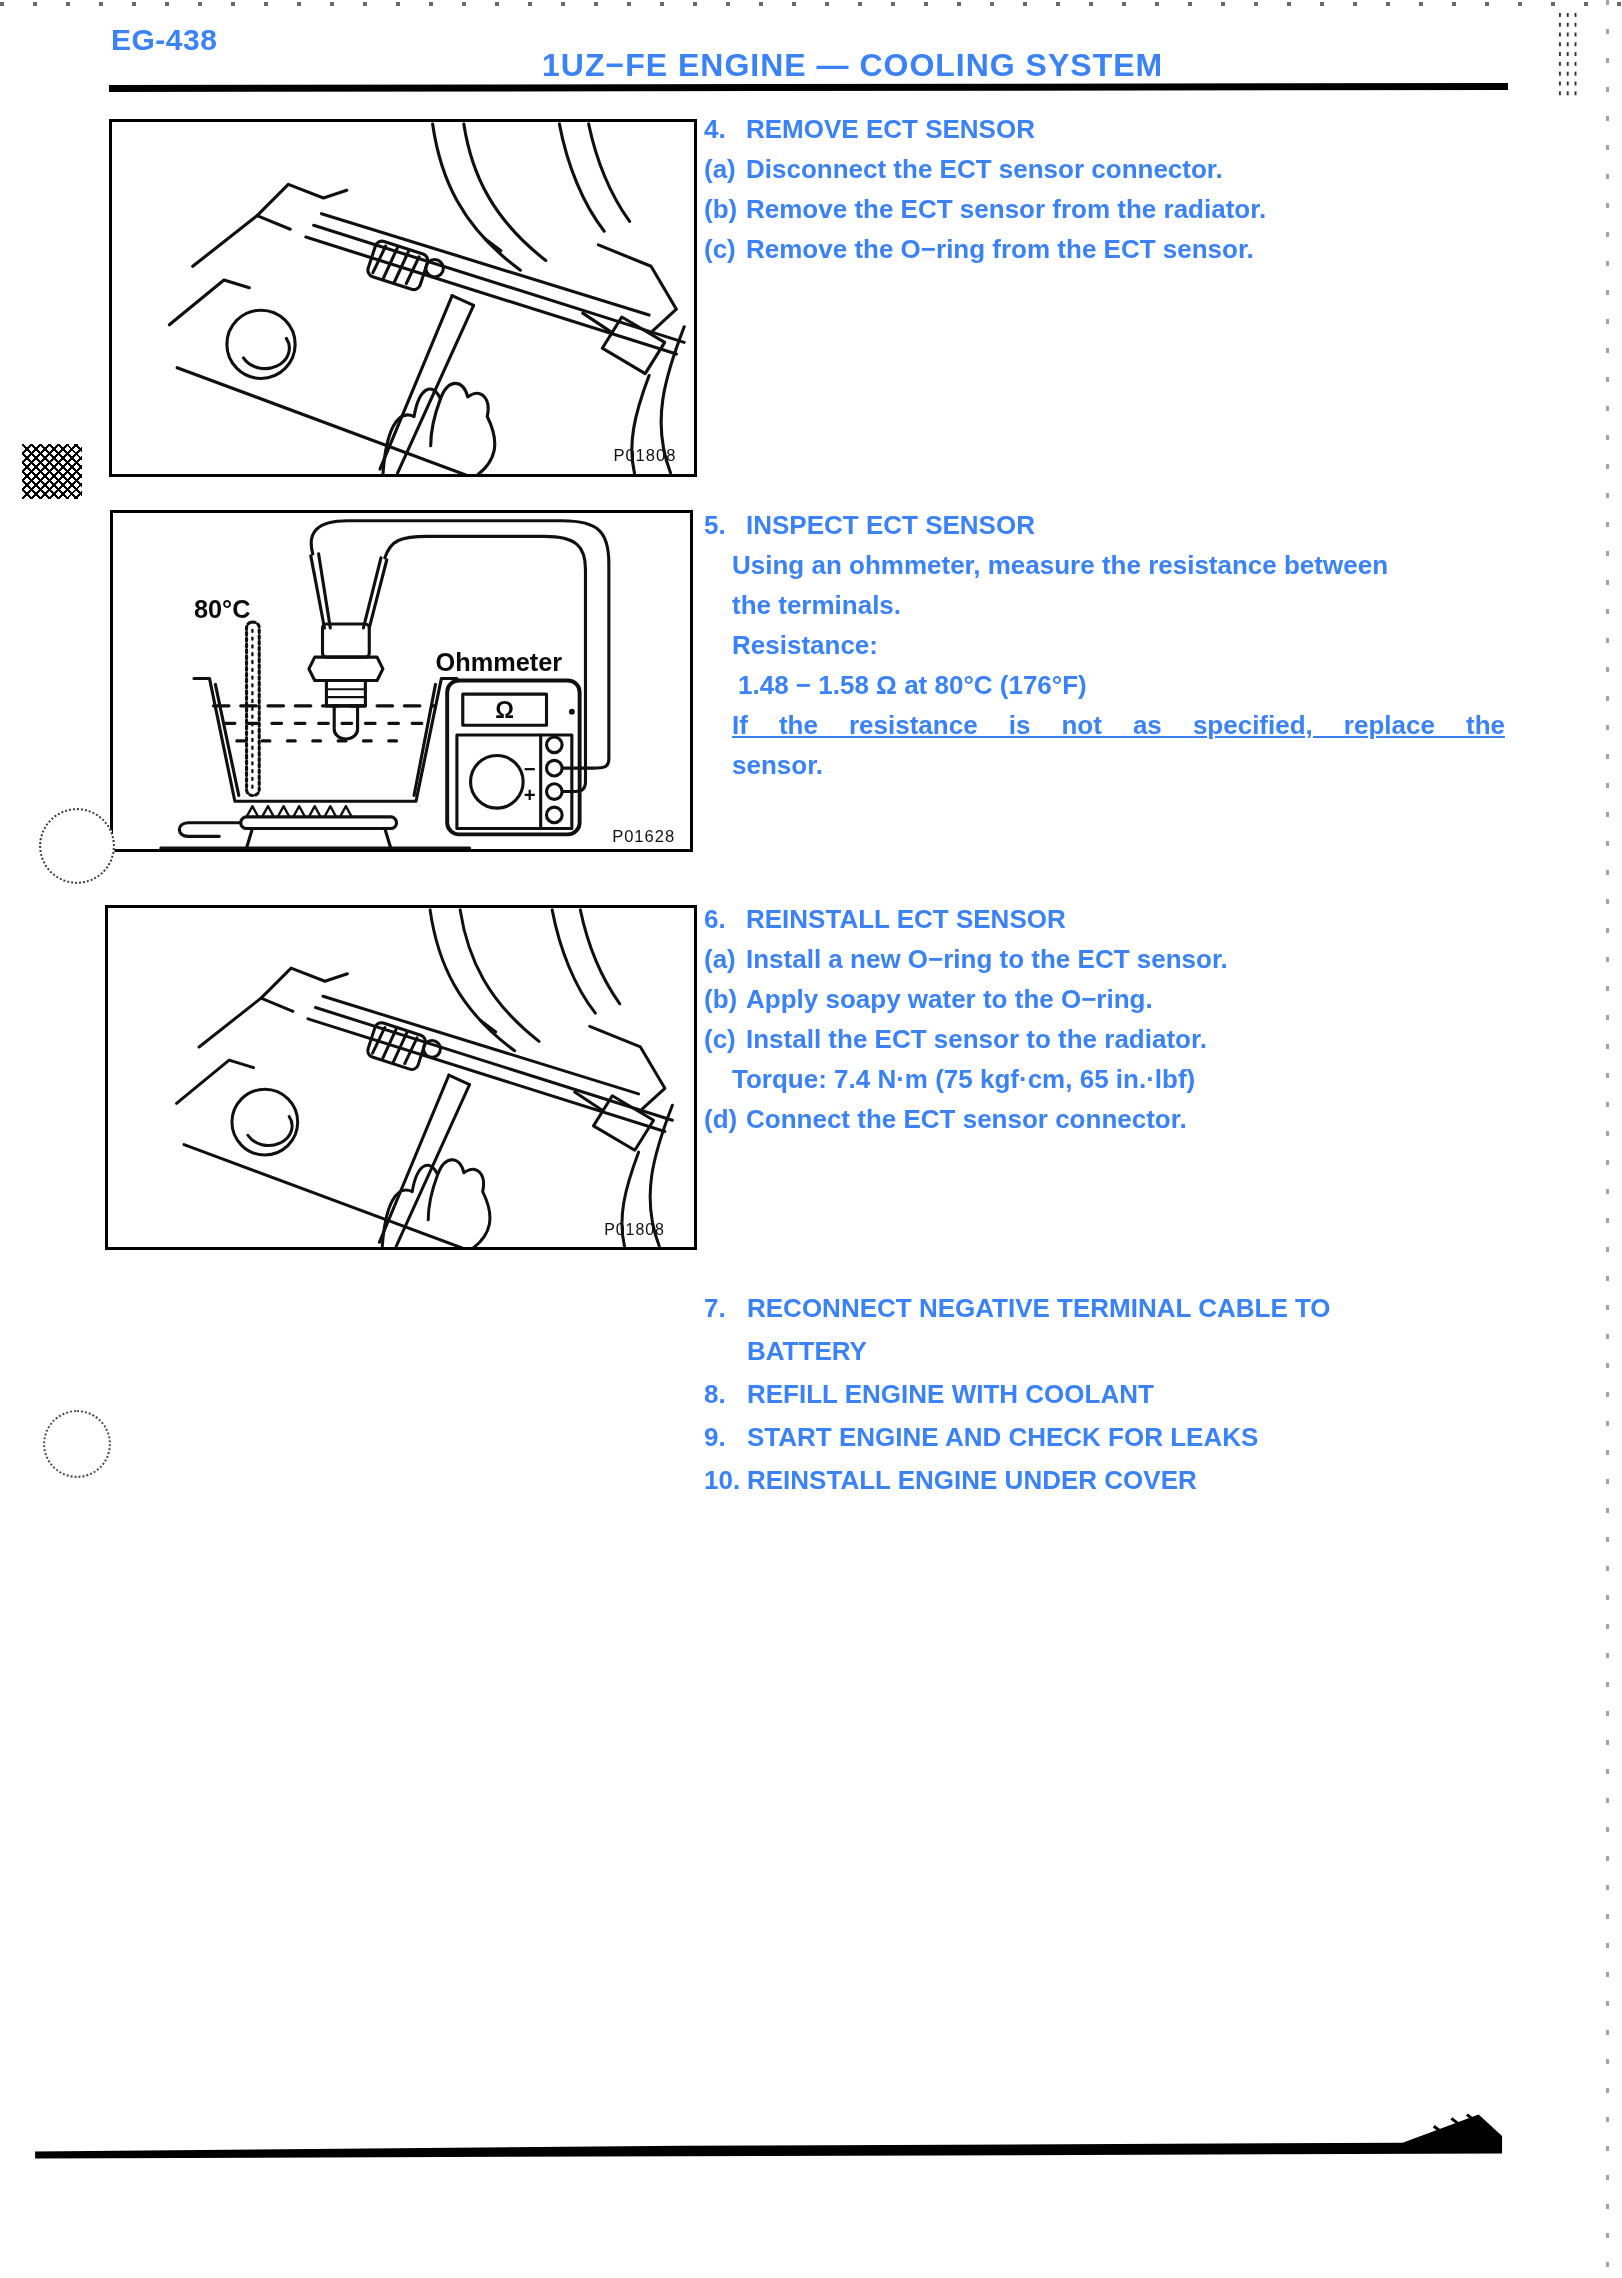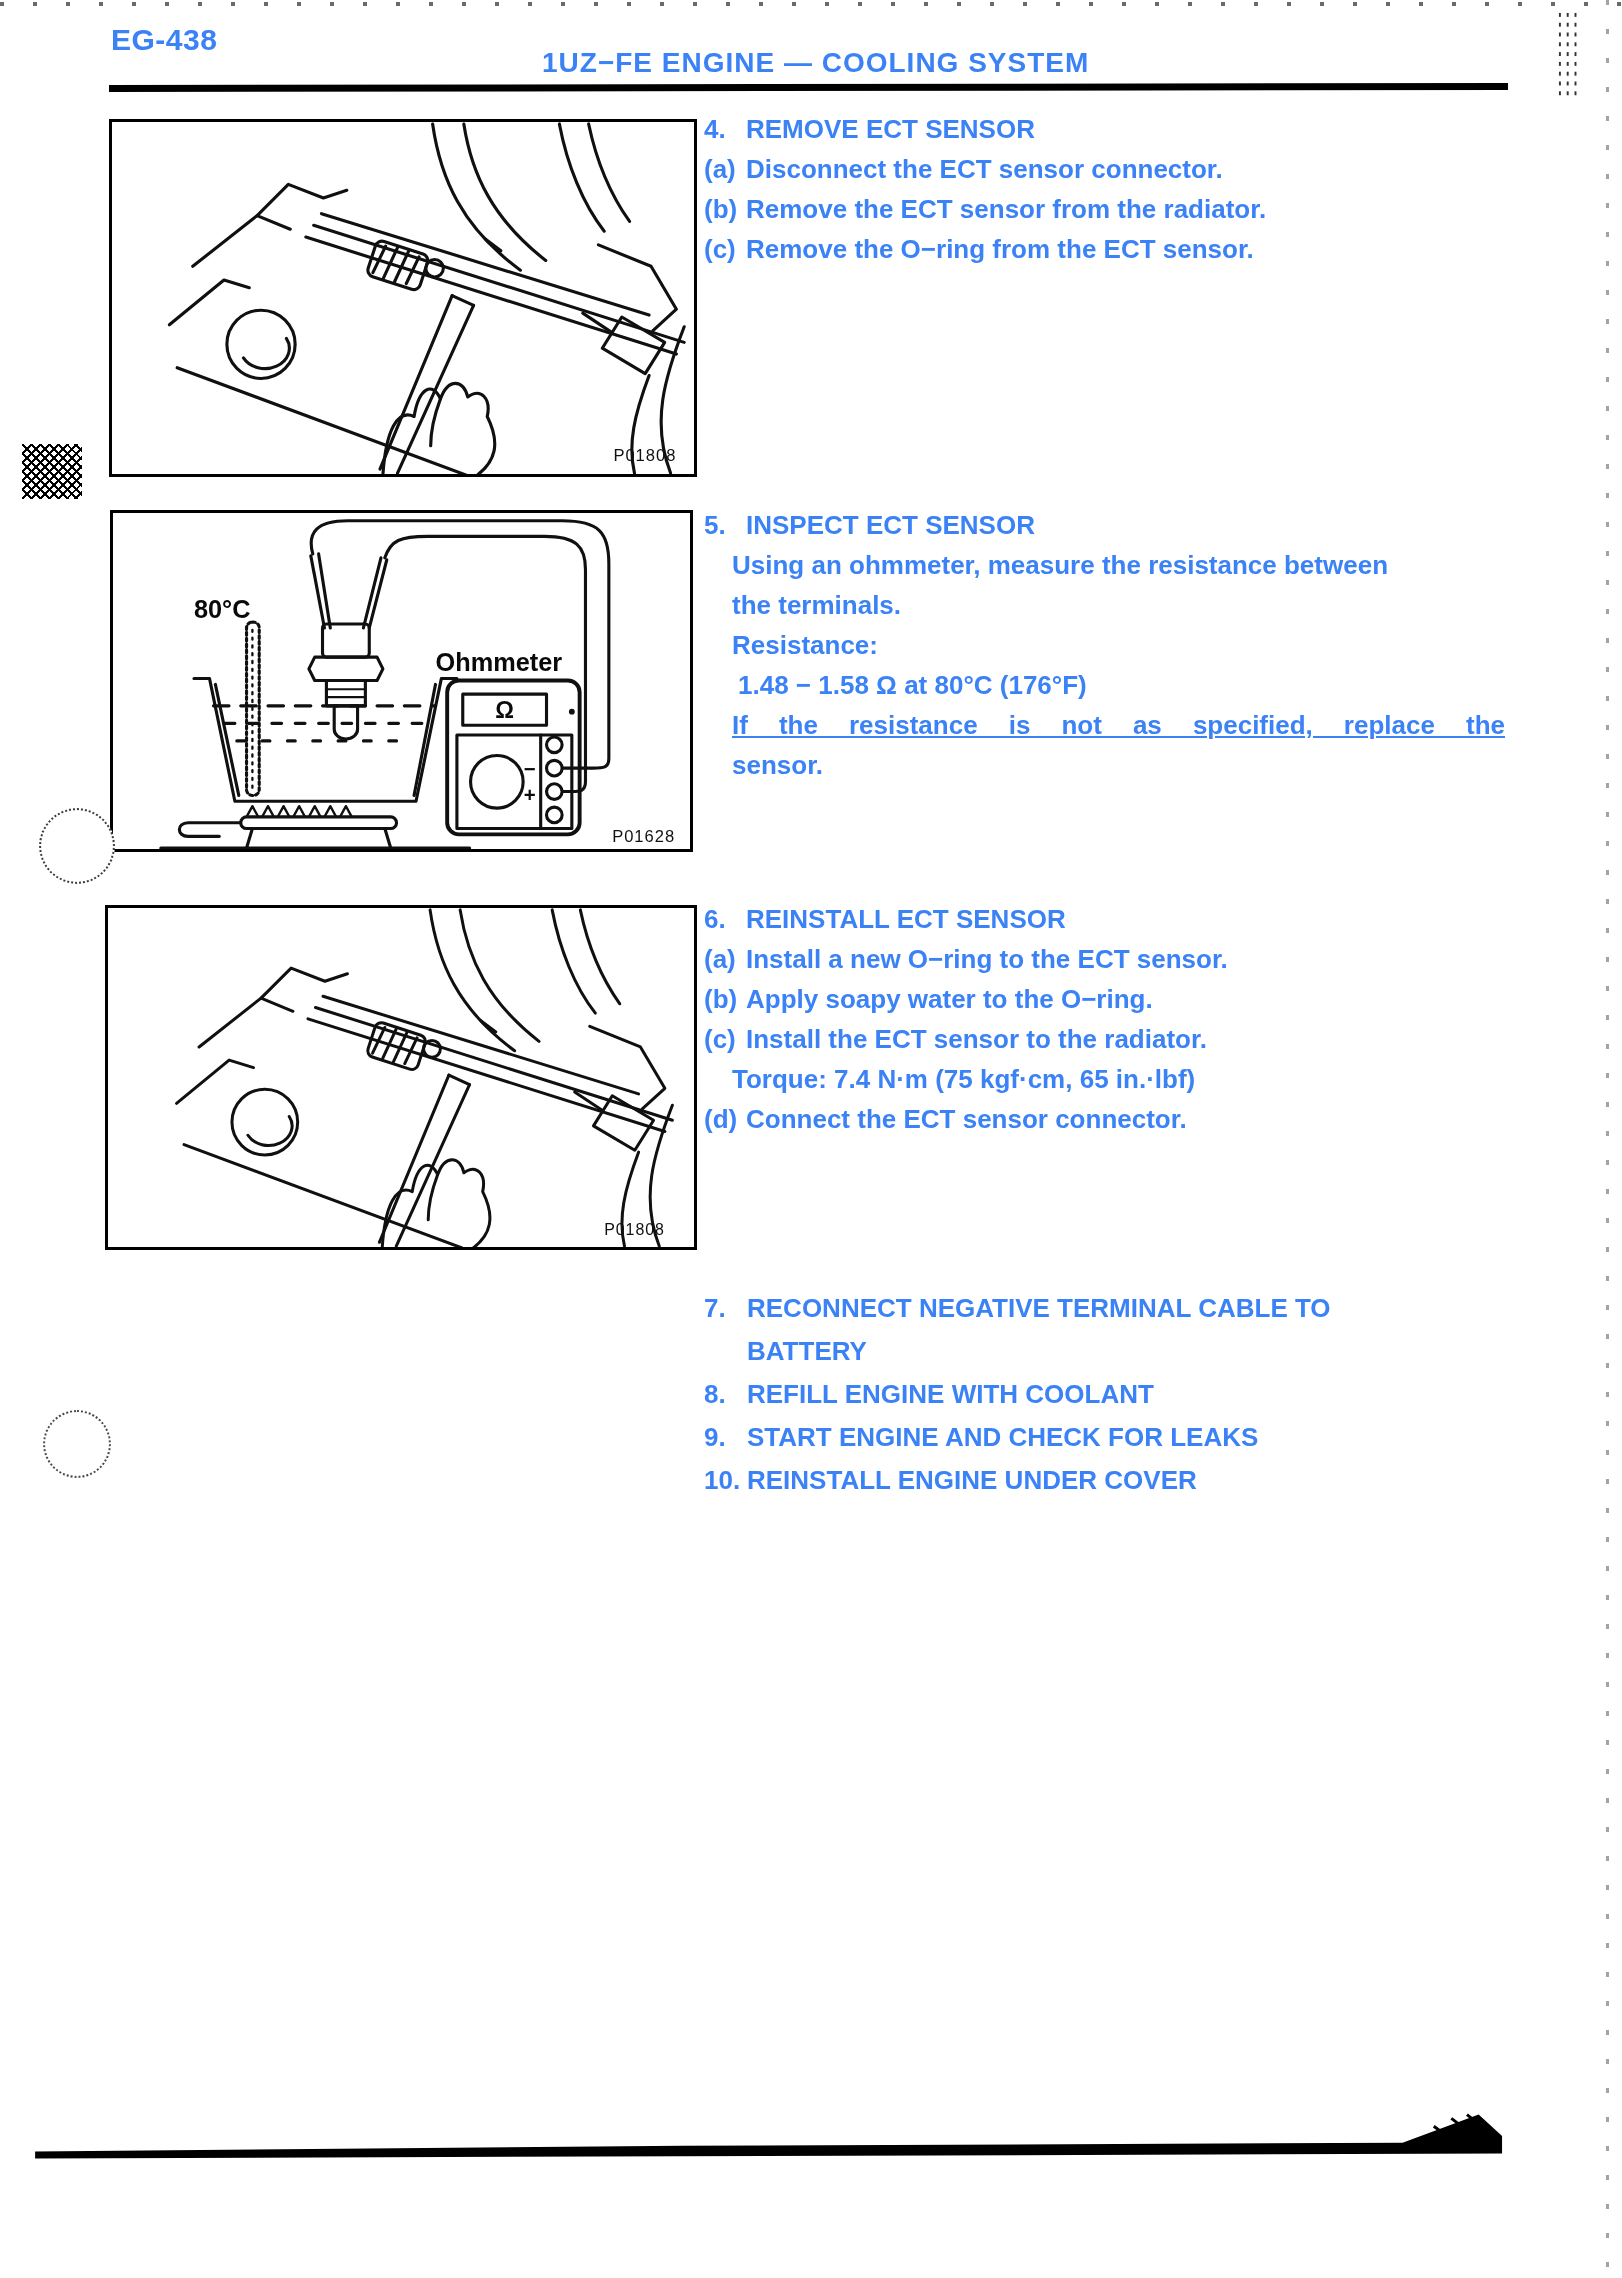--- a/index.html
+++ b/index.html
@@ -16,21 +16,21 @@
   .tab-mark{position:absolute;left:21.5px;top:444px;width:60px;height:55px;
     background-image:repeating-linear-gradient(45deg,#000 0 2.1px,transparent 2.1px 6.3px),
                      repeating-linear-gradient(135deg,#000 0 2.1px,transparent 2.1px 6.3px);}
   .hole{position:absolute;border:2.9px dotted #3a3a3a;border-radius:50%;background:#fff;z-index:5;}
   .hole1{left:39px;top:808px;width:72px;height:72px;}
   .hole2{left:43px;top:1410px;width:64px;height:64px;border-color:#4a4a4a;background:transparent;}
   .bottom-rule{position:absolute;left:0;top:2097px;width:1623px;height:78px;}
 
   
   .page-code{position:absolute;left:111px;top:23.4px;font-size:30px;font-weight:700;letter-spacing:0.5px;}
-  .page-title{position:absolute;left:542px;top:47px;font-size:28px;font-weight:700;letter-spacing:1px;}
+  .page-title{position:absolute;left:542px;top:47px;font-size:32px;font-weight:700;letter-spacing:1px;}
   .header-rule{position:absolute;left:109px;top:84px;width:1399px;height:6.8px;background:#000;transform:rotate(-.08deg);}
 
   
   .figbox{position:absolute;margin:0;border:3.9px solid #000;background:#fff;padding-left:30px;}
   .fig1{left:109px;top:119px;width:552px;height:352px;}
   .fig2{left:110px;top:510px;width:547px;height:336px;}
   .fig3{left:105px;top:905px;width:556px;height:339px;}
   .figbox svg{display:block;width:100%;height:100%;}
   .art{stroke:#101010;stroke-width:3.2;fill:none;stroke-linecap:round;stroke-linejoin:round;}
   .figcode{font-family:"Liberation Sans",sans-serif;font-size:17px;font-weight:400;fill:#111;letter-spacing:1px;}

